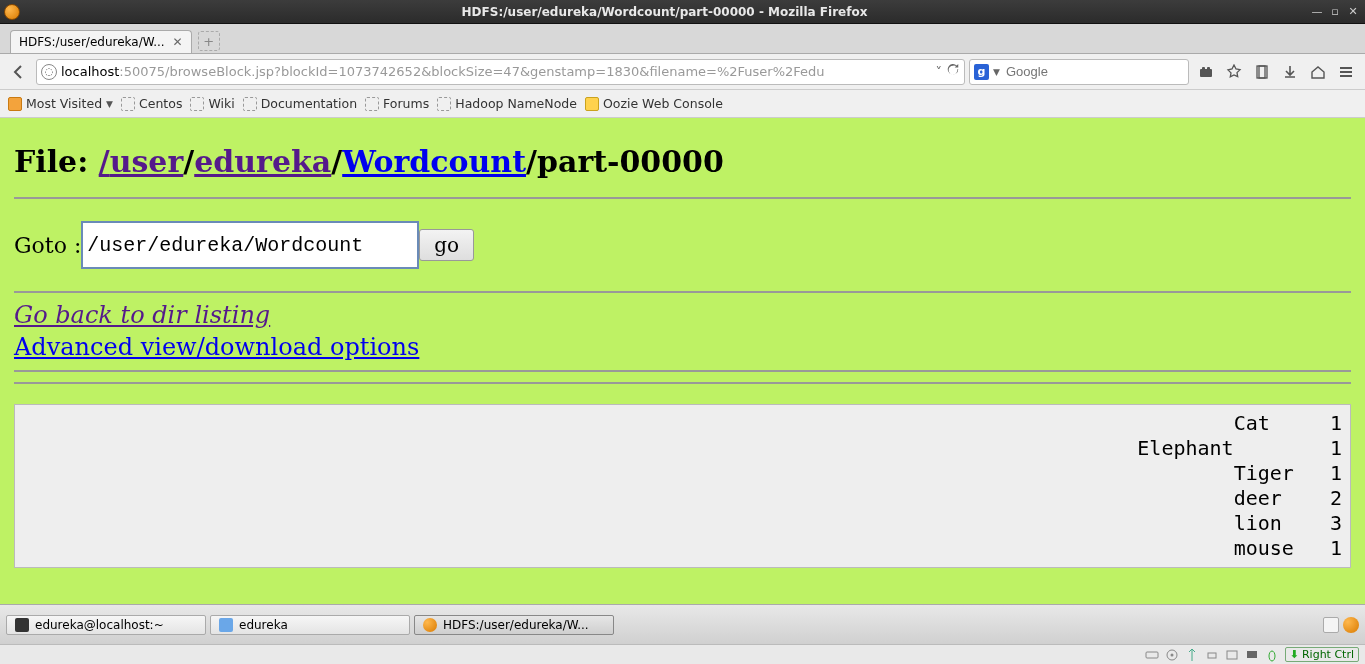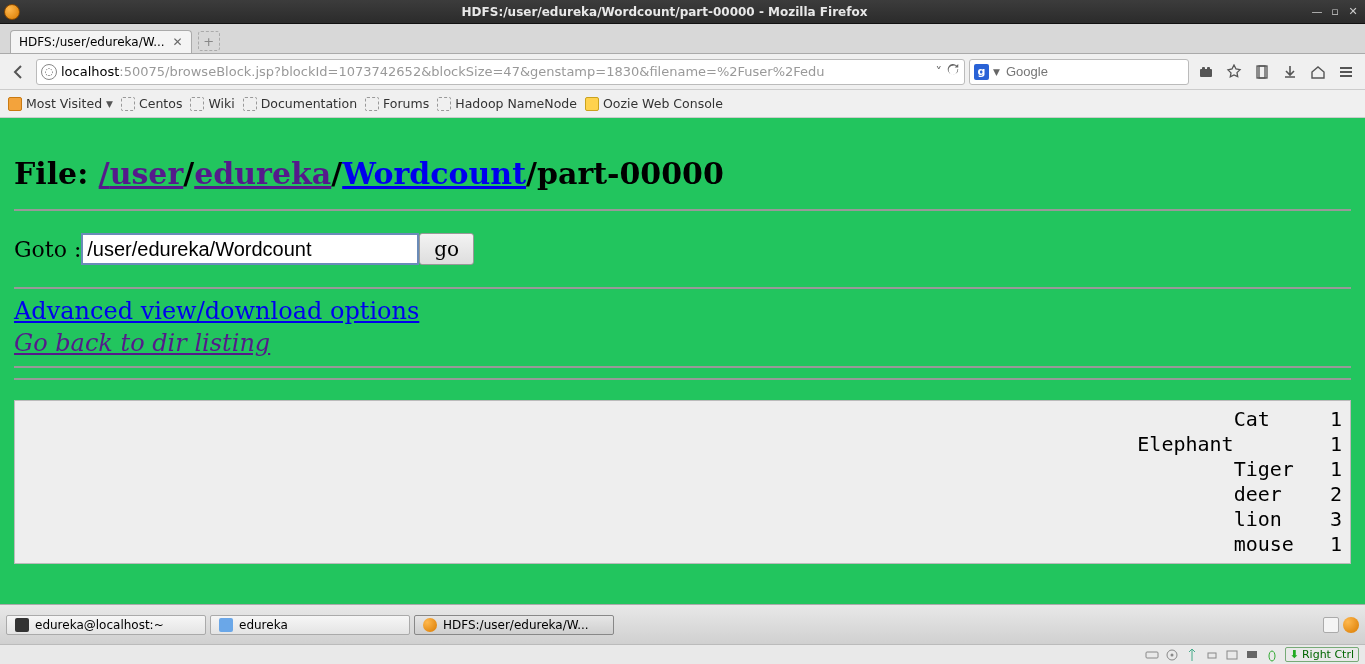--- a/index.html
+++ b/index.html
@@ -144,41 +144,41 @@
   }
   .bm-item { display:flex; align-items:center; gap:4px; color:#333;}
   .bm-icon {
     width:14px;height:14px;border:1px dashed #999;border-radius:2px;
   }
   .bm-icon.filled-orange { background:#f3a33c;border:1px solid #c97a12; border-style:solid;}
   .bm-icon.filled-yellow { background:#ffd24d;border:1px solid #caa21e; border-style:solid;}
 
   
   .content {
-    padding: 24px 14px;
+    padding: 12px 14px;
     font-family: "DejaVu Serif", "Liberation Serif", Georgia, serif;
     font-size: 16px;
     height: 488px;
     overflow:hidden;
-    background:#22c55e;
+    background:#bef264;
   }
   .content h2 {
     font-size: 30px;
     font-weight: bold;
     margin: 14px 0 18px 0;
     font-family: "DejaVu Serif", serif;
   }
   .content h2 a { color: #551a8b; text-decoration: underline; }
   .content h2 a.unvisited { color: #0000ee; }
   .content hr { border:none; border-top:2px solid #999; margin:6px 0; }
   .goto-row { display:flex; align-items:center; gap:0; font-size:22px; margin:22px 0;}
   .goto-input {
-    width:338px; height:32px; font-size:20px;
+    width:338px; height:48px; font-size:20px;
     border:2px solid #6a8bb8; padding:2px 4px;
-    font-family: Liberation Sans, sans-serif;
+    font-family: Liberation Mono, monospace;
   }
   .go-btn {
     height:32px; padding:2px 14px; font-size:20px;
     background:linear-gradient(#f3f3f3,#dedede);
     border:1px solid #999; border-radius:3px;
     font-family: "DejaVu Serif", serif;
   }
   .biglink { font-size:24px; text-decoration:underline; display:block; line-height:1.35;}
   .biglink.visited { color:#551a8b; font-style:italic;}
   .biglink.unvisited { color:#0000ee;}
@@ -365,22 +365,22 @@
   <h2>
     <span>File: </span><a href="#">/<span>user</span></a><span>/</span><a href="#"><span>edureka</span></a><span>/</span><a href="#" class="unvisited"><span>Wordcount</span></a><span>/</span><span>part-00000</span>
   </h2>
   <hr>
   <div class="goto-row">
     <span>Goto : </span>
     <input class="goto-input" type="text" value="/user/edureka/Wordcount" style="">
     <button class="go-btn">go</button>
   </div>
   <hr>
+  <a href="#" class="biglink visited">Go back to dir listing</a>
   <a href="#" class="biglink unvisited">Advanced view/download options</a>
-  <a href="#" class="biglink visited">Go back to dir listing</a>
   <hr>
   <hr style="margin-top:10px;">
   <div class="file-box">Cat     1
 Elephant        1
 Tiger   1
 deer    2
 lion    3
 mouse   1</div>
 </div>
 

